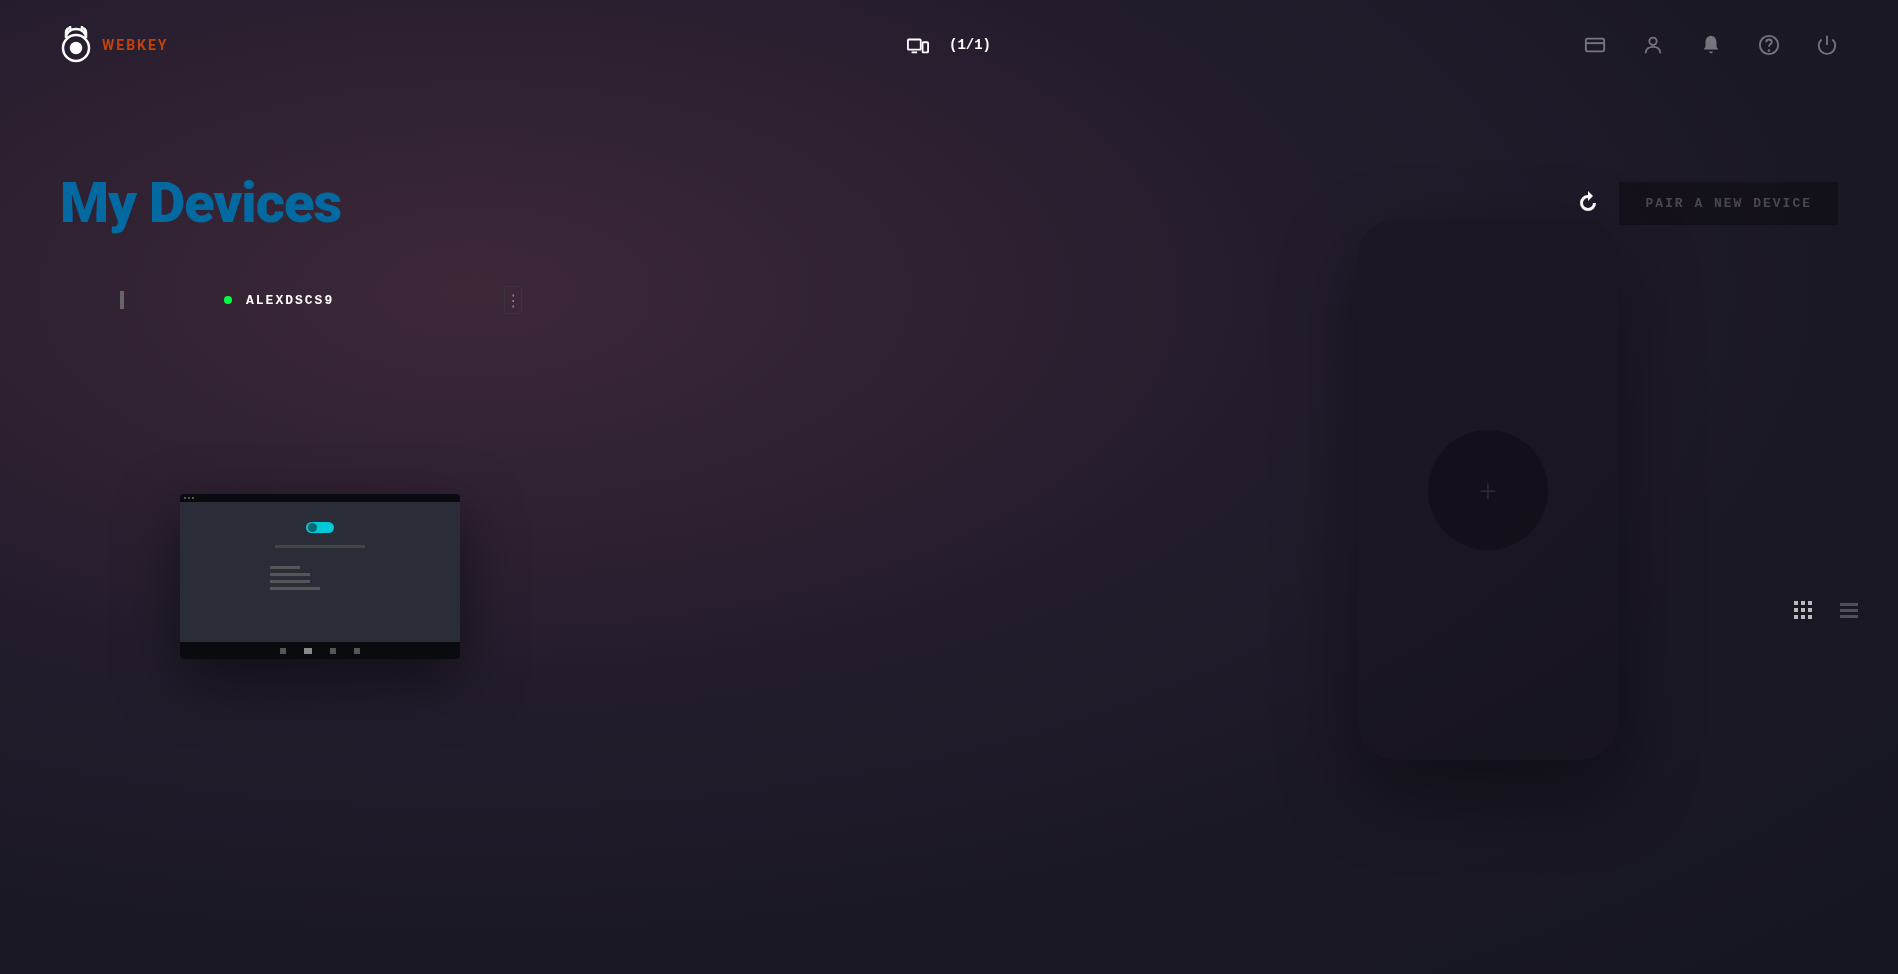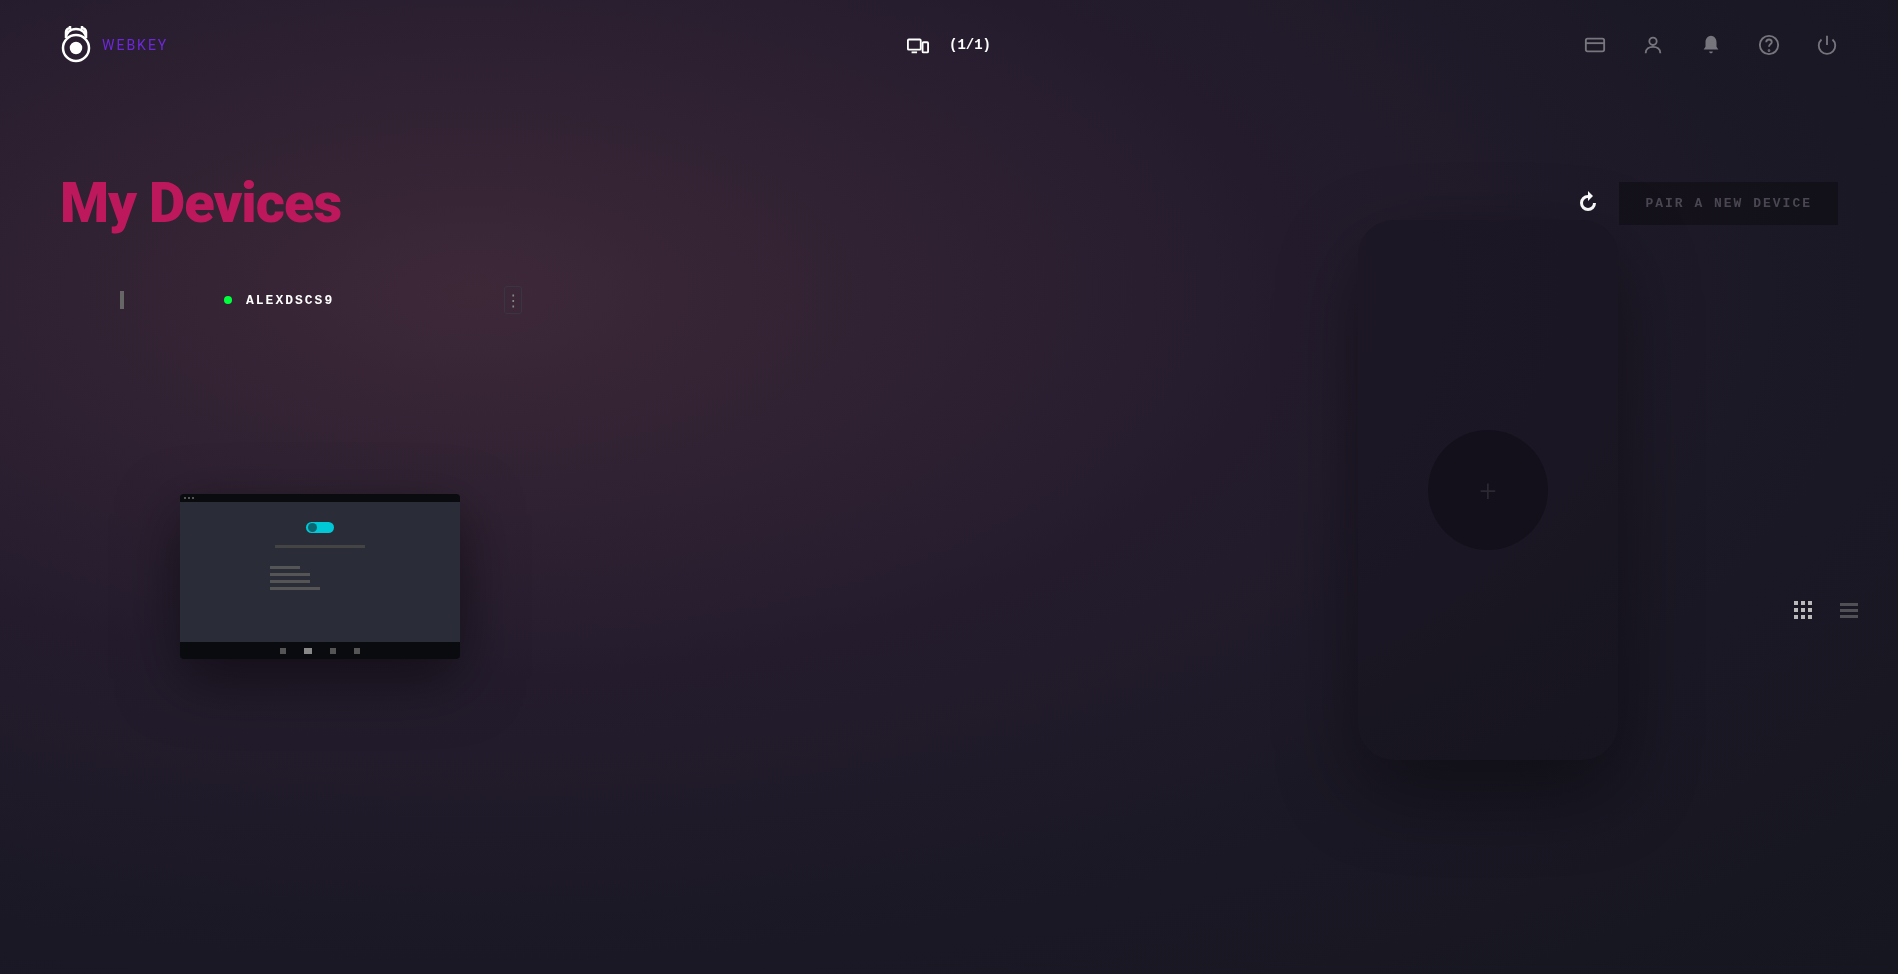--- a/index.html
+++ b/index.html
@@ -27,23 +27,23 @@
       gap: 10px;
     }
     
     .logo-icon {
       width: 32px;
       height: 38px;
     }
     
     .logo-text {
       font-size: 14px;
-      font-weight: 400;
+      font-weight: 700;
       letter-spacing: 2px;
-      color: #6d28d9;
+      color: #c2410c;
     }
     
     .center-info {
       display: flex;
       align-items: center;
       gap: 20px;
       position: absolute;
       left: 50%;
       transform: translateX(-50%);
     }
@@ -81,21 +81,21 @@
     .page-header {
       display: flex;
       align-items: center;
       justify-content: space-between;
       margin-bottom: 50px;
     }
     
     .page-title {
       font-size: 56px;
       font-weight: 900;
-      color: #be185d;
+      color: #0369a1;
       letter-spacing: -1px;
     }
     
     .header-actions {
       display: flex;
       align-items: center;
       gap: 19px;
     }
     
     .refresh-icon {

